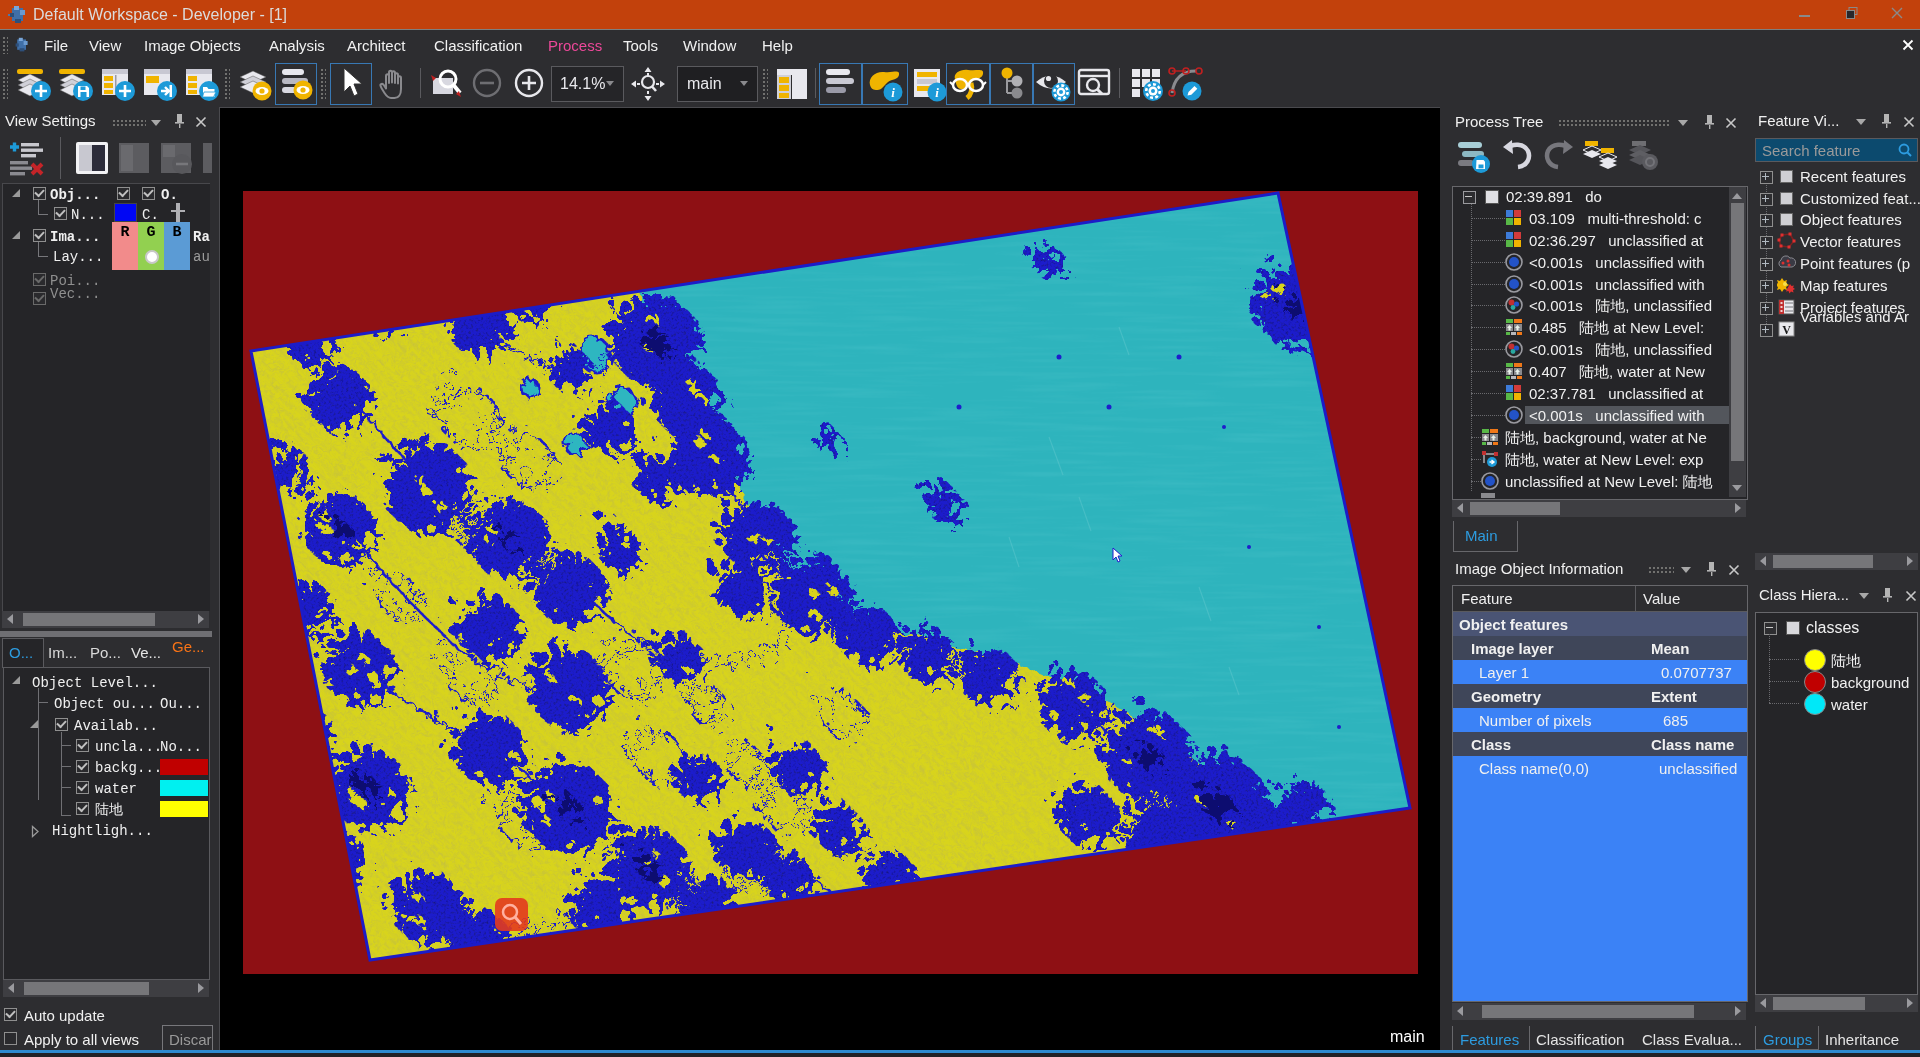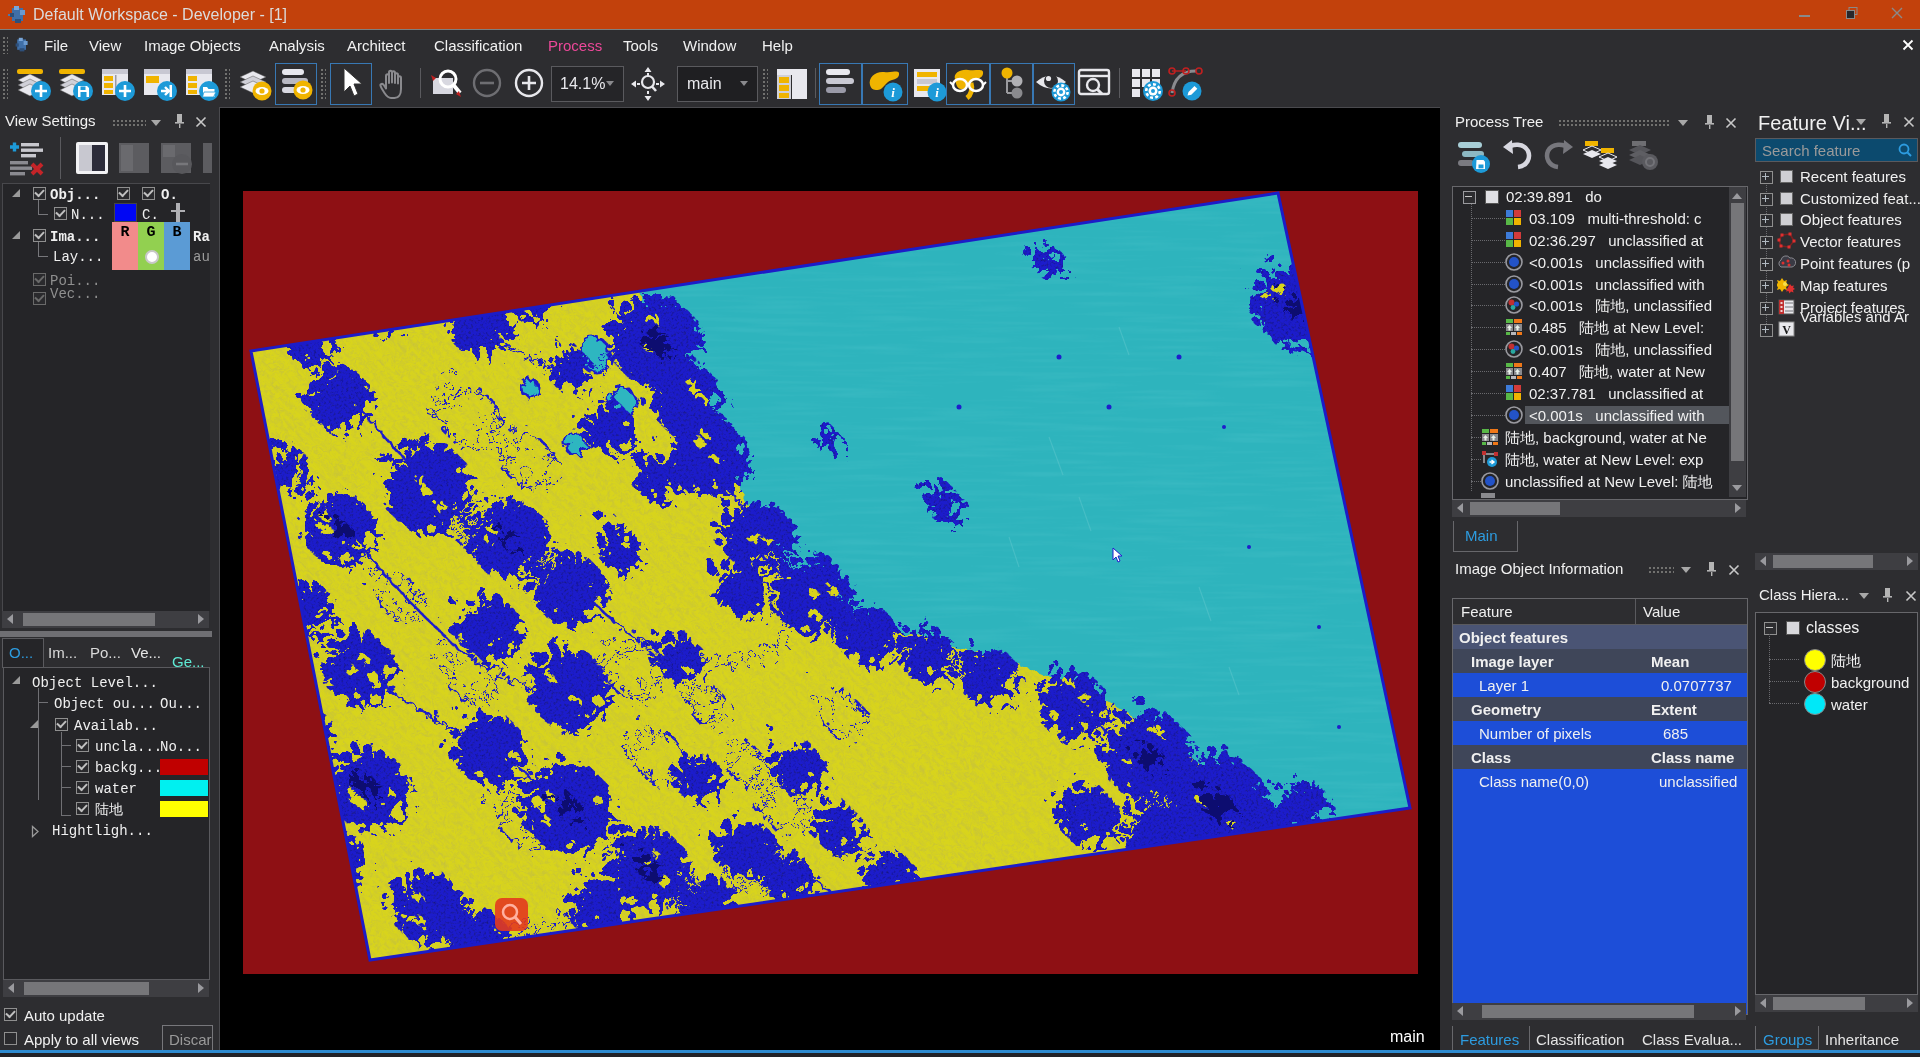--- a/index.html
+++ b/index.html
@@ -399,21 +399,21 @@
   </div>
 
   <div class="p" style="left:0px;top:524px;width:212px;height:6px;background:#6f6f73;"></div>
 
   <div class="p" style="left:0;top:531px;width:212px;height:29px;background:#2d2d30;">
     <div class="p" style="left:2px;top:0px;width:40px;height:29px;background:#252528;border:1px solid #5a5a5e;border-bottom:none;"></div>
     <div class="p t15" style="left:9px;top:7px;color:#2d9ce0;">O...</div>
     <div class="p t15" style="left:48px;top:7px;color:#dadada;">Im...</div>
     <div class="p t15" style="left:90px;top:7px;color:#dadada;">Po...</div>
     <div class="p t15" style="left:131px;top:7px;color:#e5e5e5;">Ve...</div>
-    <div class="p t15" style="left:172px;top:16px;color:#5eead4;">Ge...</div>
+    <div class="p t15" style="left:172px;top:1px;color:#f97316;">Ge...</div>
   </div>
 
   <div class="p" style="left:3px;top:560px;width:205px;height:311px;background:#252528;border:1px solid #5a5a5e;">
     <div class="trie" style="left:8px;top:8px;"></div>
     <div class="p t14 mono" style="left:28px;top:8px;">Object Level...</div>
     <div class="p" style="left:34px;top:20px;width:1px;height:112px;background:#707074;"></div>
     <div class="p" style="left:34px;top:34px;width:10px;height:1px;background:#707074;"></div>
     <div class="p t14 mono" style="left:50px;top:29px;">Object ou...</div>
     <div class="p t14 mono" style="left:156px;top:29px;">Ou...</div>
     <div class="trie" style="left:26px;top:52px;"></div>
@@ -891,21 +891,21 @@
   <div class="dd" style="left:233px;top:11px;"></div>
   <svg class="p" style="left:258px;top:5px" width="11" height="16" viewBox="0 0 11 16">
     <rect x="3" y="1" width="5" height="8" fill="#b4b4b4"></rect>
       <rect x="1" y="9" width="9" height="1.6" fill="#b4b4b4"></rect>
       <rect x="5" y="11" width="1.4" height="4" fill="#b4b4b4"></rect>
   </svg>
   <svg class="p" style="left:280px;top:8px" width="12" height="12" viewBox="0 0 12 12">
     <path d="M1.5 1.5 L10.5 10.5 M10.5 1.5 L1.5 10.5" stroke="#c8c8c8" stroke-width="1.6"></path>
   </svg>
 
-  <div class="p" style="left:4px;top:42px;width:294px;height:415px;background:#1d4ed8;border:1px solid #67676b;overflow:hidden;">
+  <div class="p" style="left:4px;top:29px;width:294px;height:415px;background:#3b82f6;border:1px solid #67676b;overflow:hidden;">
 
     <div class="p" style="left:0;top:0;width:294px;height:25px;background:#2d2d30;border-bottom:1px solid #5a5a5e;"></div>
     <div class="p" style="left:182px;top:0;width:1px;height:25px;background:#5a5a5e;"></div>
     <div class="p t15" style="left:8px;top:5px;">Feature</div>
     <div class="p t15" style="left:190px;top:5px;">Value</div>
 
     <div class="p" style="left:0;top:26px;width:294px;height:24px;background:#4a5474;"></div>
     <div class="p t15" style="left:6px;top:31px;font-weight:bold;">Object features</div>
     <div class="p" style="left:0;top:50px;width:294px;height:24px;background:#3f4659;"></div>
     <div class="p t15" style="left:18px;top:55px;font-weight:bold;">Image layer</div>
@@ -930,21 +930,21 @@
     <div class="arr" style="left:283px;top:3px;"></div>
   </div>
 
   <div class="p" style="left:4px;top:470px;width:76px;height:24px;background:#2d2d30;border:1px solid #67676b;border-top:none;"></div>
   <div class="p t15" style="left:12px;top:476px;color:#2d9ce0;">Features</div>
   <div class="p t15" style="left:88px;top:476px;color:#e4e4e4;">Classification</div>
   <div class="p t15" style="left:194px;top:476px;color:#e4e4e4;">Class Evalua...</div>
 </div>
 <div id="fview" class="p" style="left:1753px;top:107px;width:167px;height:473px;background:#2d2d30;">
 
-  <div class="p" style="left:5px;top:5px;font-size:20px;color:#f0f0f0;">Feature Vi...</div>
+  <div class="p" style="left:5px;top:5px;font-size:15px;color:#f0f0f0;">Feature Vi...</div>
   <div class="dd" style="left:103px;top:12px;"></div>
   <svg class="p" style="left:128px;top:6px" width="11" height="16" viewBox="0 0 11 16">
     <rect x="3" y="1" width="5" height="8" fill="#b4b4b4"></rect>
       <rect x="1" y="9" width="9" height="1.6" fill="#b4b4b4"></rect>
       <rect x="5" y="11" width="1.4" height="4" fill="#b4b4b4"></rect>
   </svg>
   <svg class="p" style="left:150px;top:9px" width="12" height="12" viewBox="0 0 12 12">
     <path d="M1.5 1.5 L10.5 10.5 M10.5 1.5 L1.5 10.5" stroke="#c8c8c8" stroke-width="1.6"></path>
   </svg>
 

